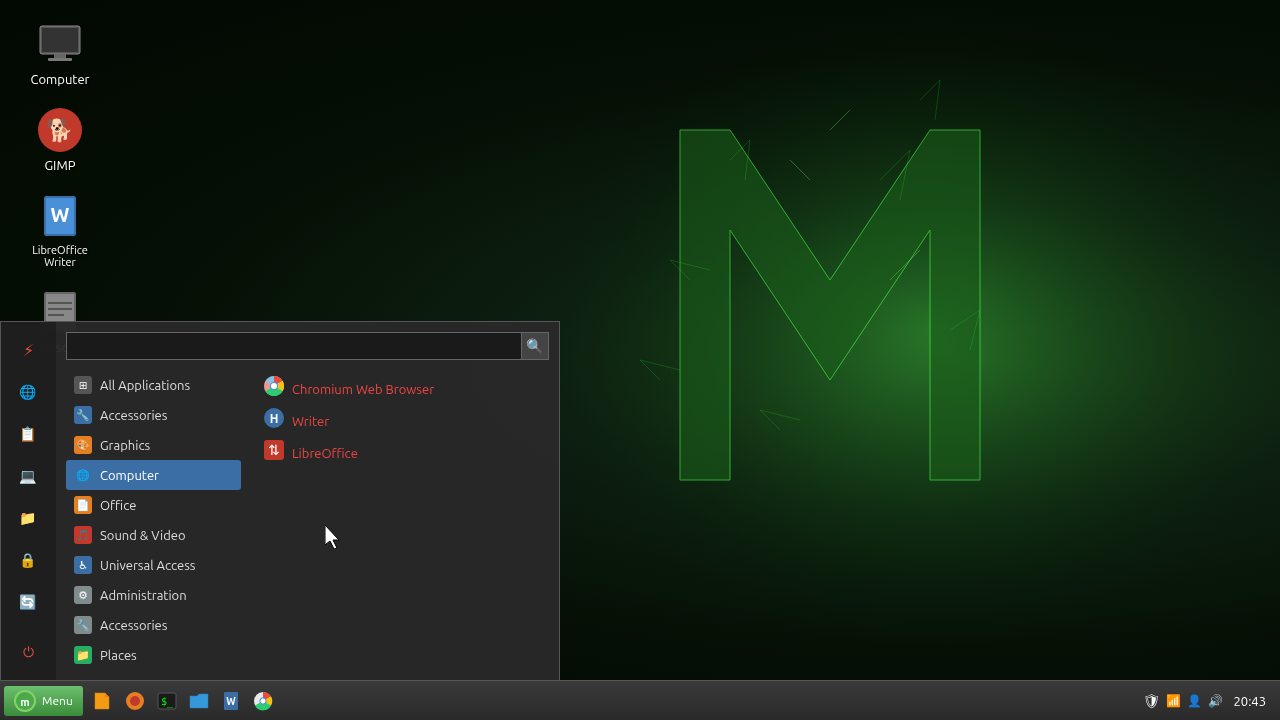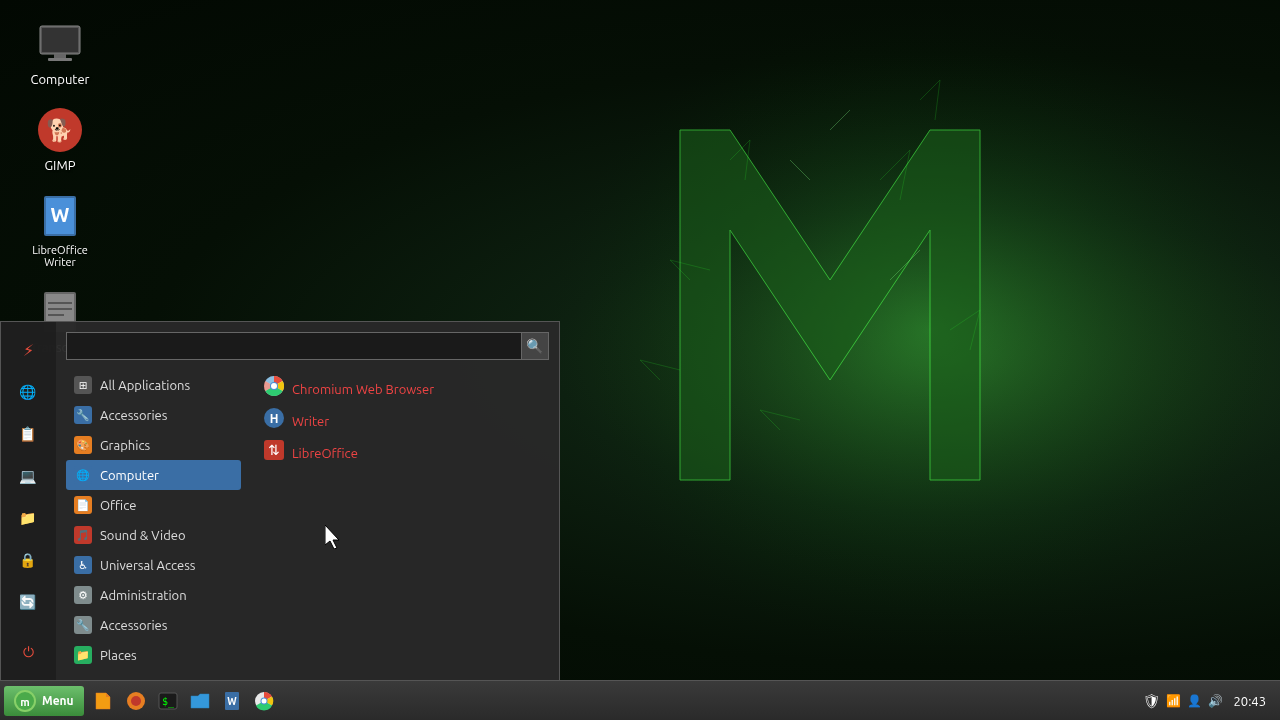--- a/index.html
+++ b/index.html
@@ -84,21 +84,21 @@
       height: 22px;
       background: #87d068;
       border-radius: 50%;
       display: flex;
       align-items: center;
       justify-content: center;
     }
     #menu-button span {
       color: white;
       font-size: 12px;
-      font-weight: bold;
+      font-weight: normal;
       text-align: right;
     }
 
     .taskbar-btn {
       width: 28px;
       height: 28px;
       margin: 0 2px;
       border-radius: 3px;
       display: flex;
       align-items: center;

